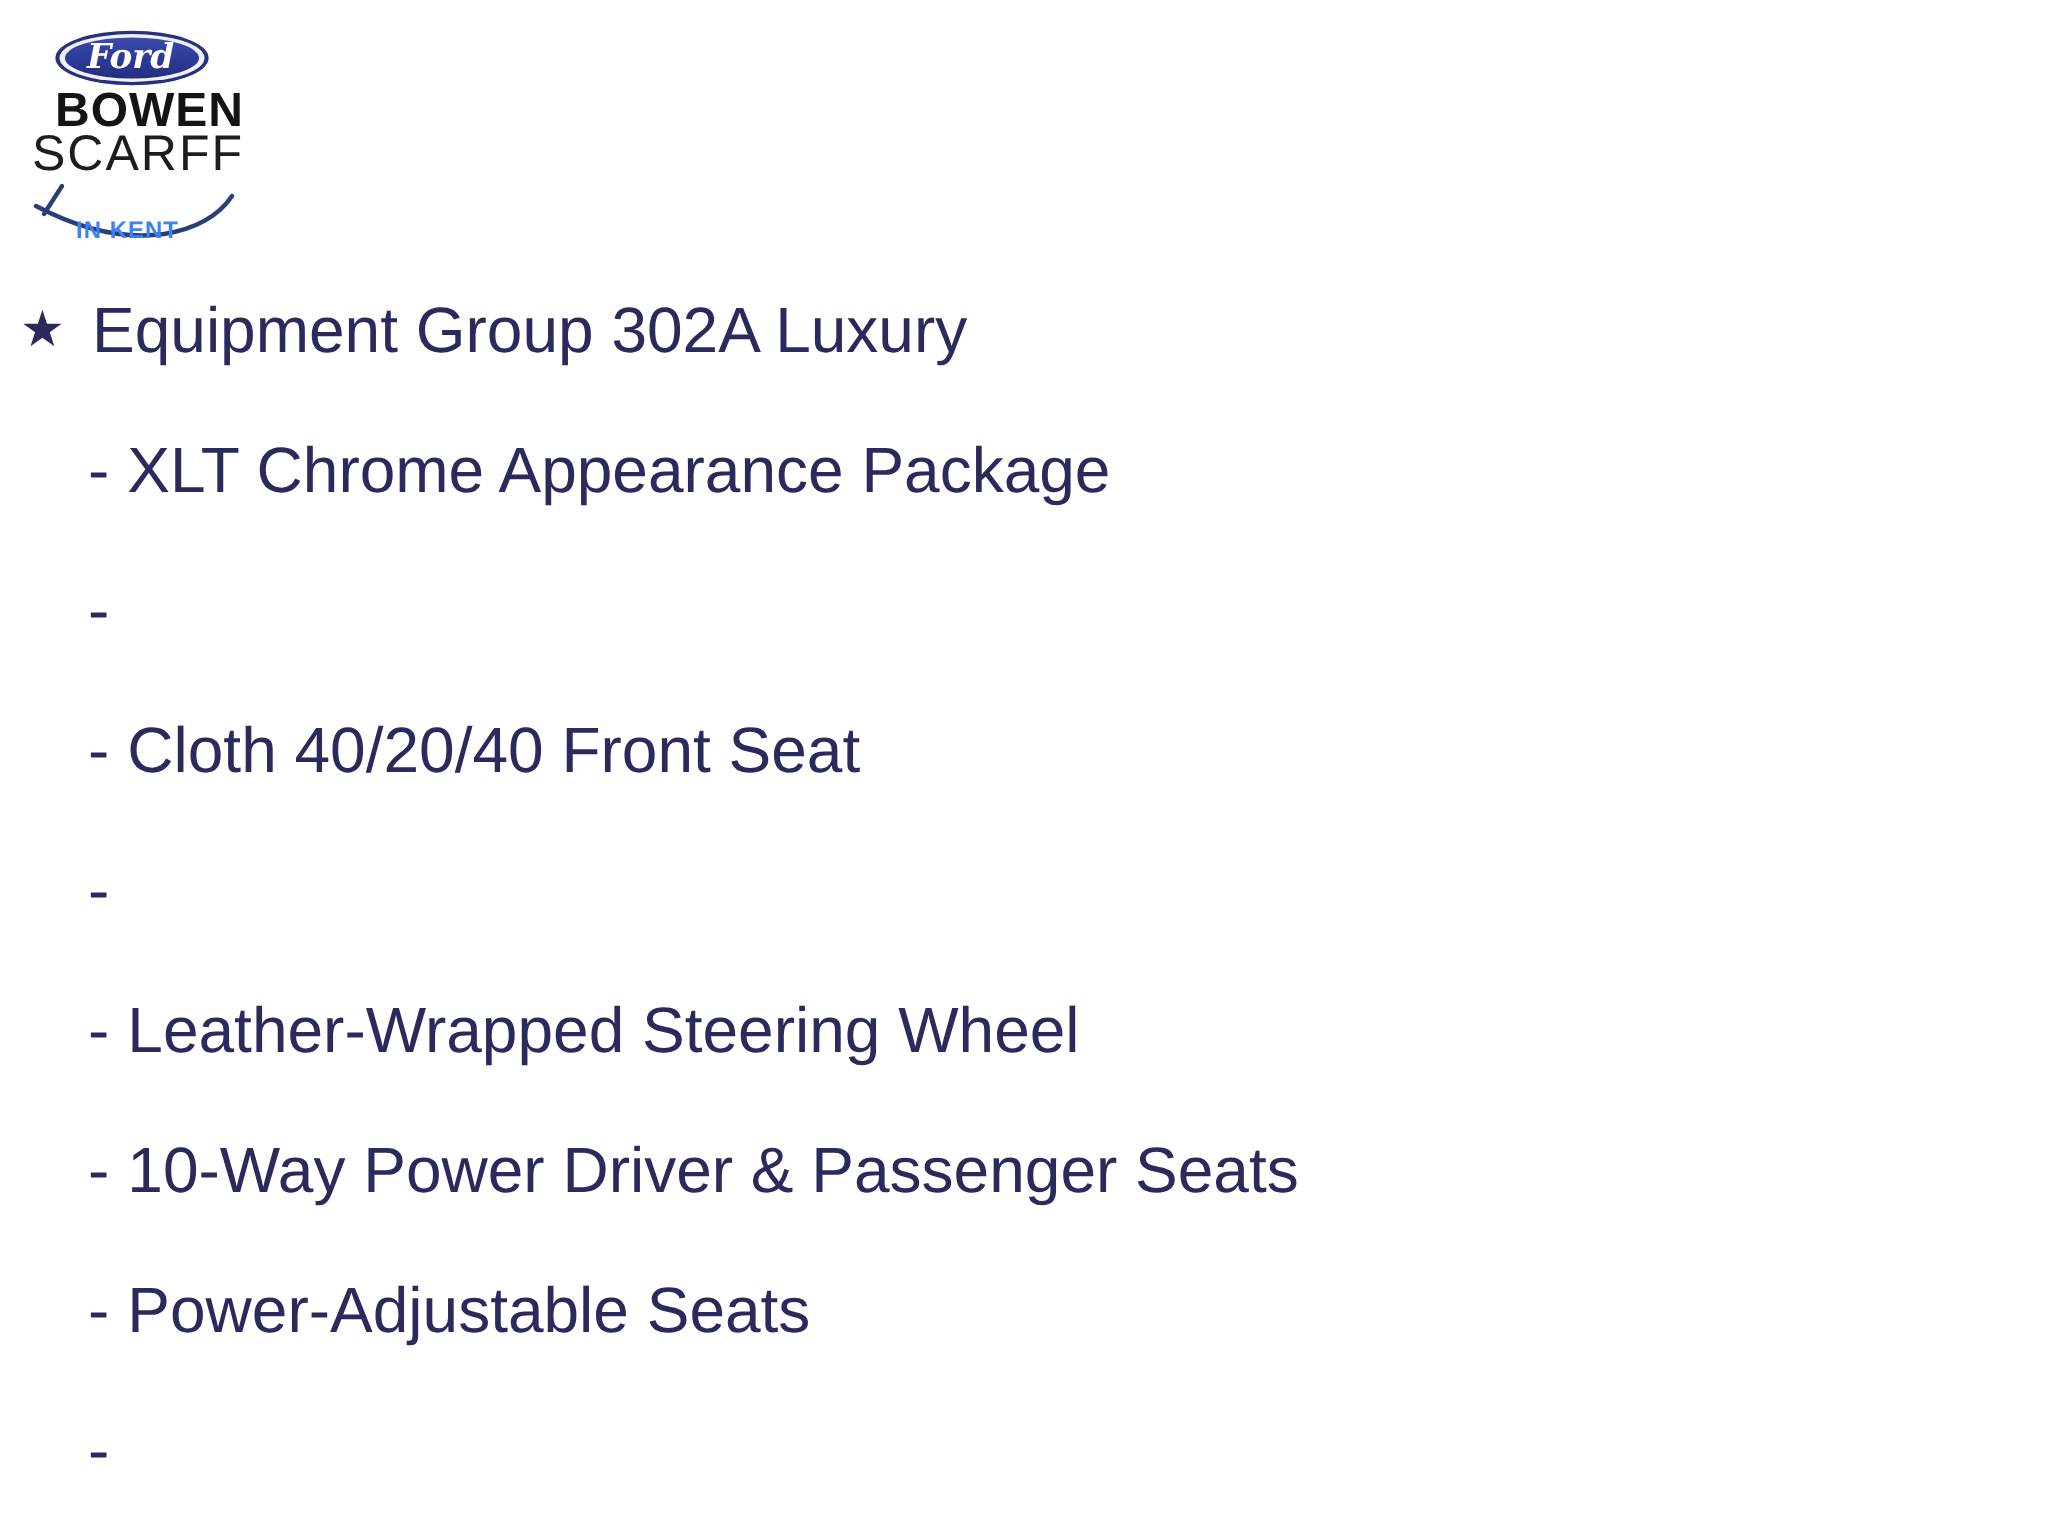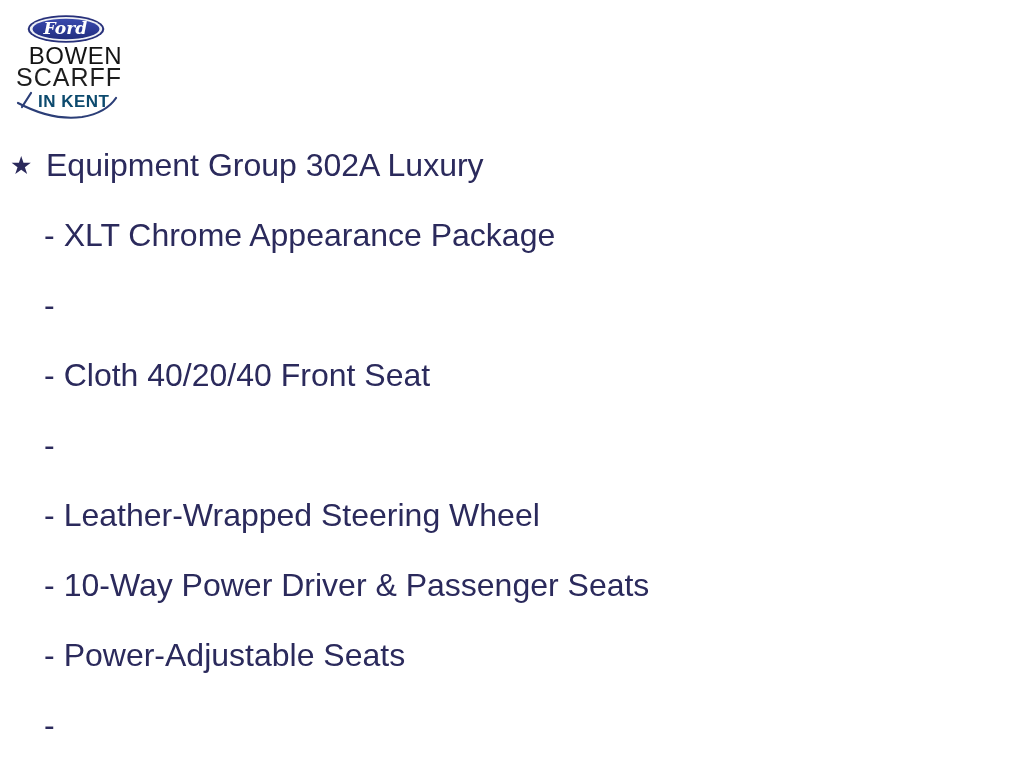--- a/index.html
+++ b/index.html
@@ -28,21 +28,21 @@
     user-select: none;
   }
   .ford-oval {
     display: block;
     margin: 2px auto 1px auto;
     width: 78px;
     height: 30px;
   }
   .bowen {
     font-size: 24px;
-    font-weight: 400;
+    font-weight: 700;
     letter-spacing: 0.5px;
     line-height: 20px;
     margin-top: 2px;
     color: #141414;
   }
   .scarff {
     font-size: 25px;
     font-weight: 400;
     letter-spacing: 1px;
     line-height: 20px;
@@ -57,25 +57,25 @@
   .swoosh {
     position: absolute;
     left: 4px;
     top: 0;
     width: 104px;
     height: 30px;
   }
   .inkent {
     position: absolute;
     left: 28px;
-    top: 1px;
-    font-size: 17px;
+    top: 17px;
+    font-size: 12px;
     font-weight: 900;
     letter-spacing: 0.5px;
-    color: #0c4a6e;
+    color: #3b82f6;
     white-space: nowrap;
   }
 
   
   .title {
     position: absolute;
     left: 581px;
     top: 40px;
     margin: 0;
     font-size: 48px;

